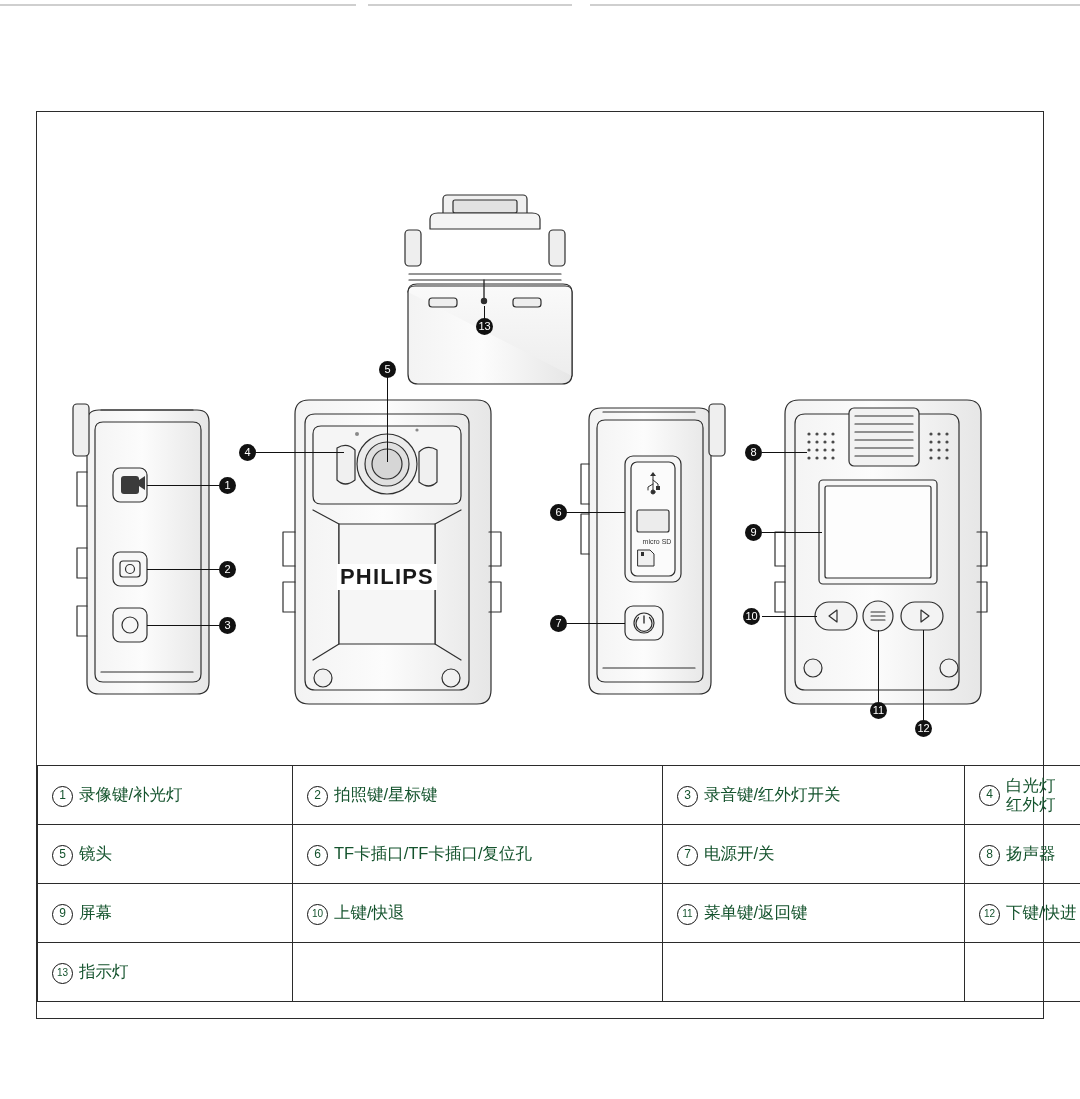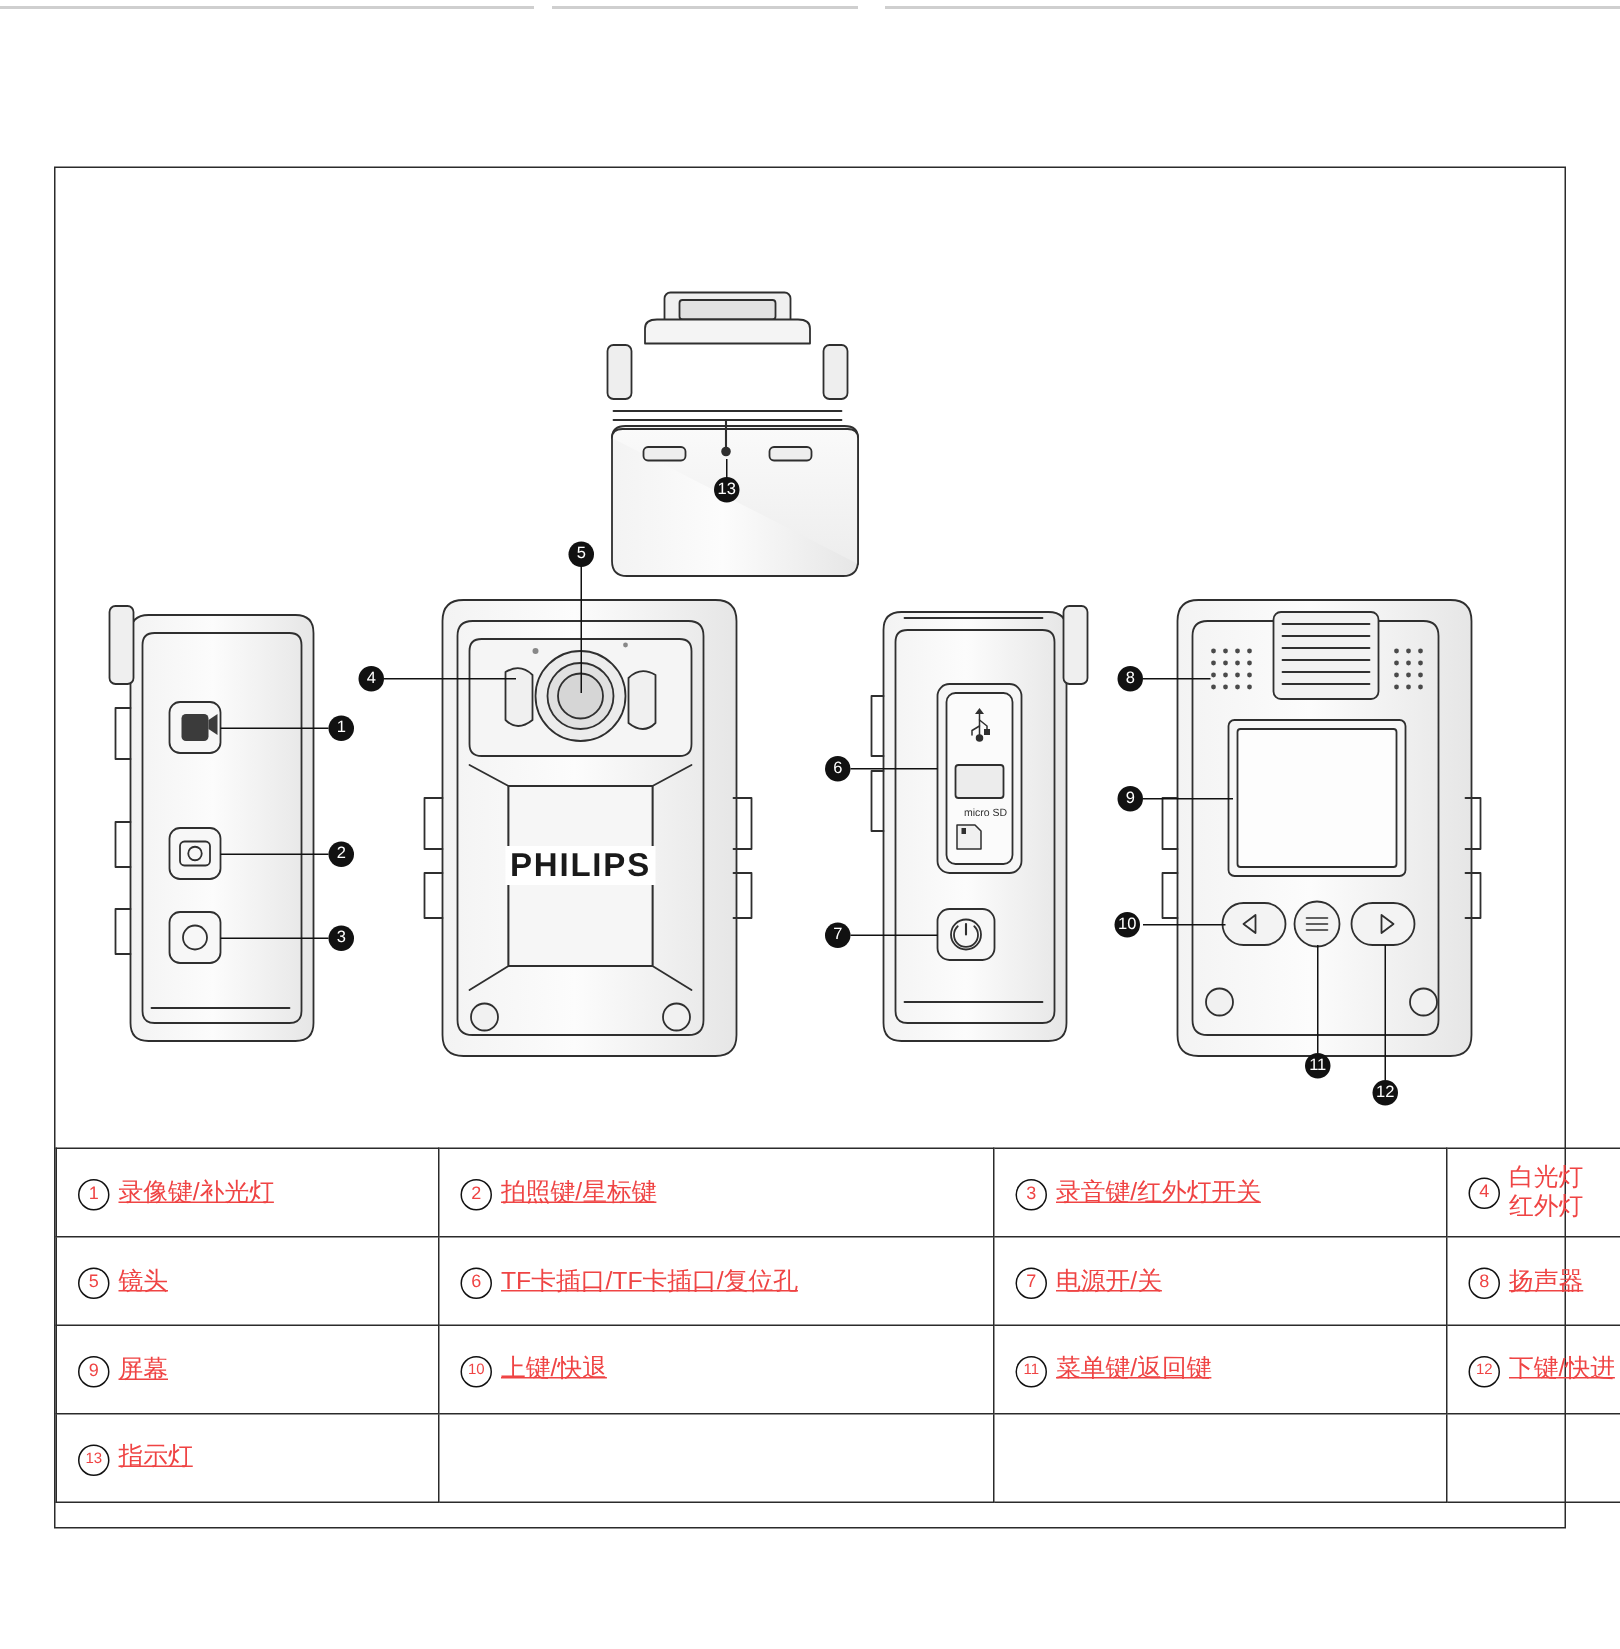--- a/index.html
+++ b/index.html
@@ -73,22 +73,21 @@
     width: 1006px;
     border-collapse: collapse;
     table-layout: fixed;
   }
   .spec-table td {
     border: 1px solid #2b2b2b;
     height: 50px;
     padding: 4px 14px;
     font-size: 16.5px;
     vertical-align: middle;
-    color: #ef4444;
-    text-decoration: underline;
+    color: #14532d;
   }
   .spec-table td.blank { border-left: 1px solid #2b2b2b; }
   .cellnum {
     display: inline-block;
     width: 19px;
     height: 19px;
     line-height: 17px;
     border: 1px solid #111;
     border-radius: 50%;
     text-align: center;

